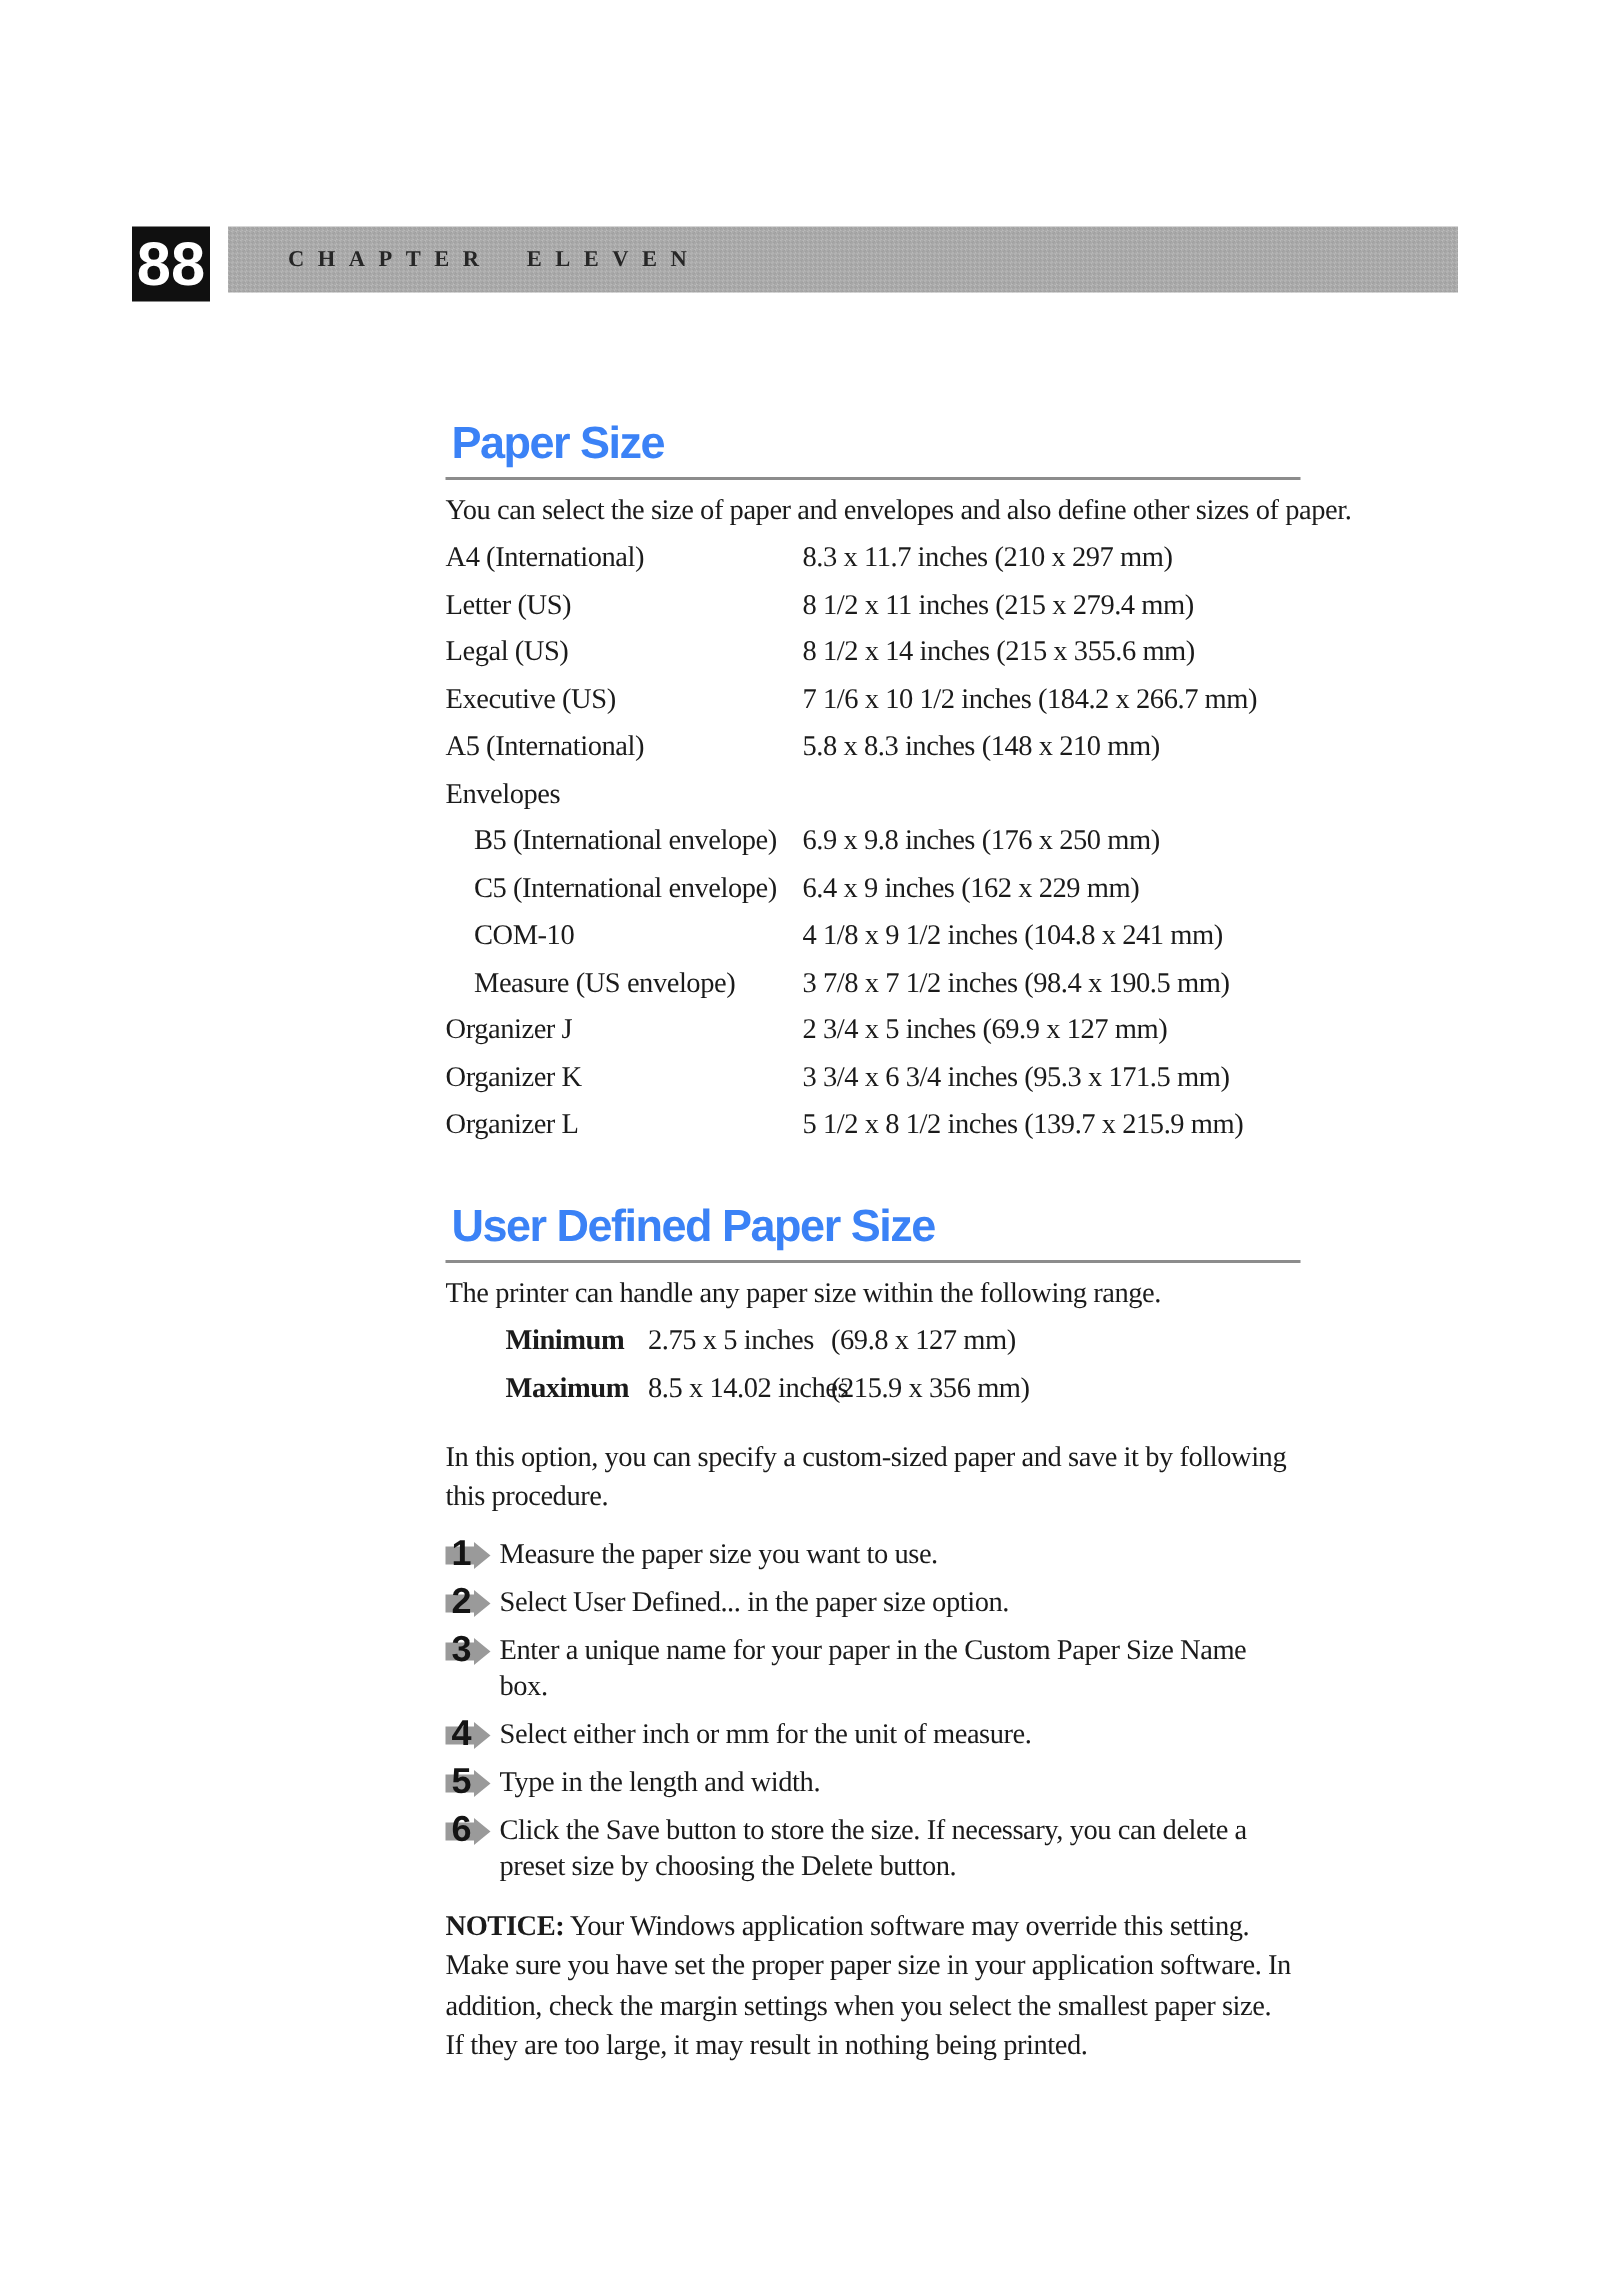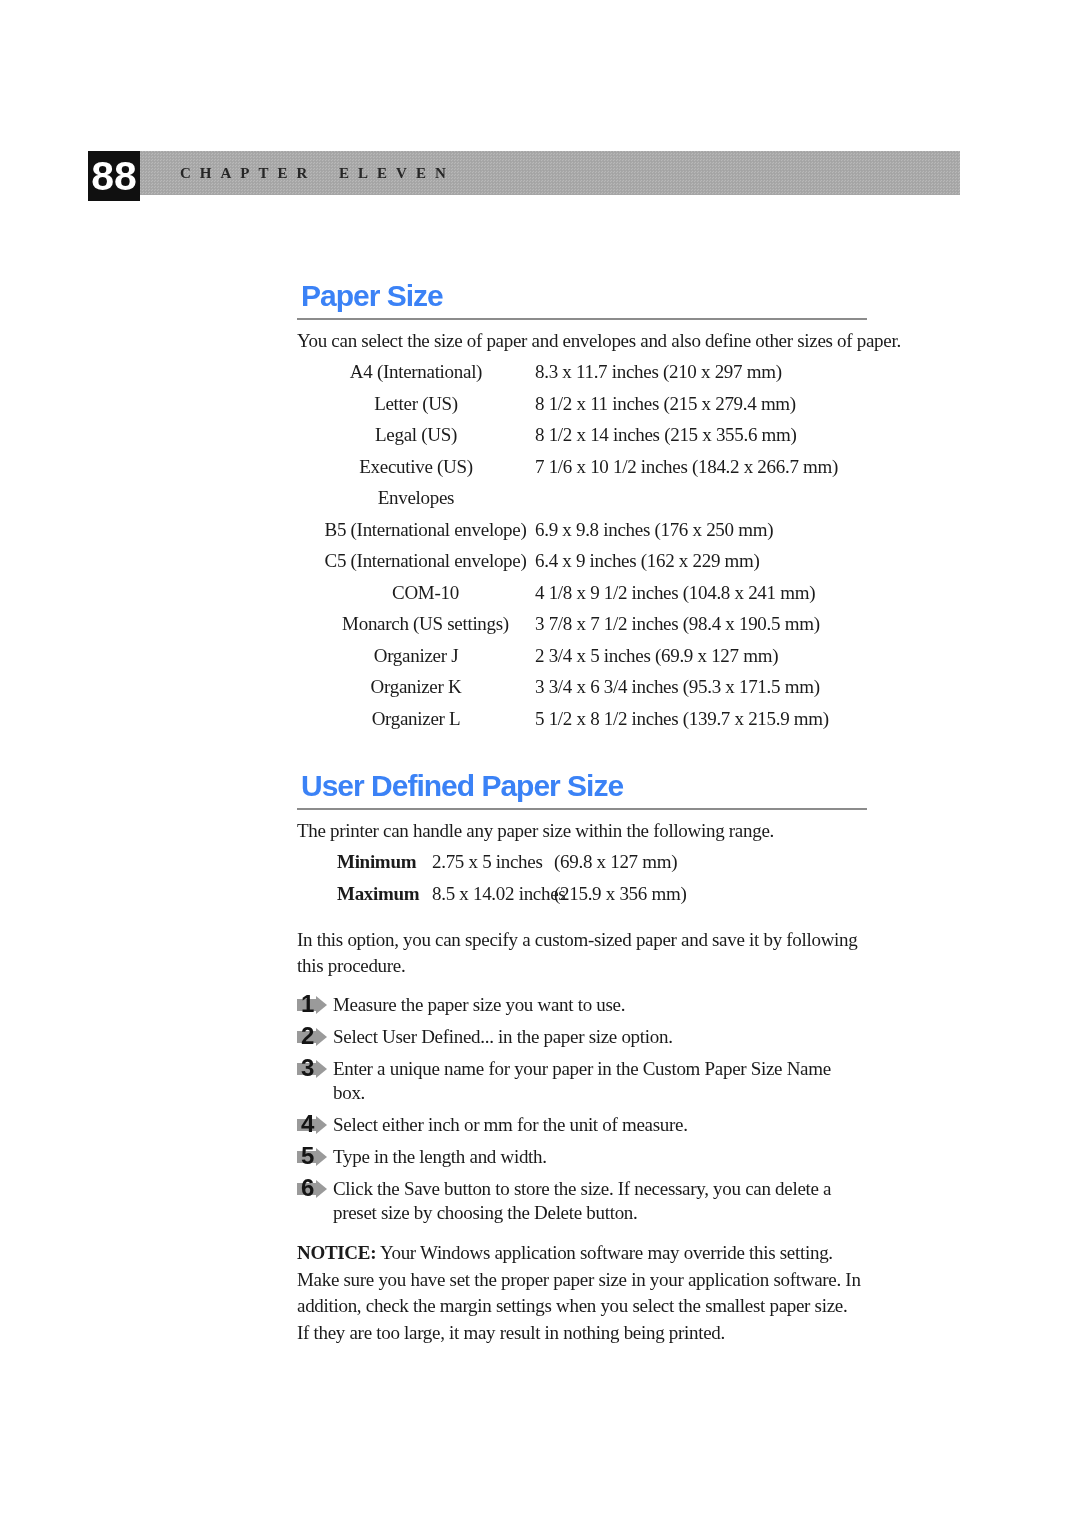--- a/index.html
+++ b/index.html
@@ -37,20 +37,21 @@
     width: 820px;
     height: 44px;
     background-color: #a9a9a9;
     background-image:
       linear-gradient(45deg, rgba(255,255,255,.20) 25%, transparent 25%, transparent 75%, rgba(255,255,255,.20) 75%),
       linear-gradient(45deg, rgba(0,0,0,.07) 25%, transparent 25%, transparent 75%, rgba(0,0,0,.07) 75%);
     background-size: 3px 3px;
     background-position: 0 0, 1.5px 1.5px;
     display: flex;
     align-items: center;
+    margin-left: 12px;
   }
   .chapter-text {
     padding-left: 40px;
     font-family: "Liberation Serif", serif;
     font-size: 15px;
     font-weight: 700;
     letter-spacing: 9px;
     word-spacing: 10px;
     color: #262626;
     white-space: nowrap;
@@ -79,21 +80,21 @@
     background: #8c8c8c;
   }
   .intro {
     margin: 9px 0 9px 0;
     font-size: 19px;
     line-height: 23px;
     letter-spacing: -0.3px;
     white-space: nowrap;
   }
   
-  .ptable { margin-top: 2px; text-align: center; }
+  .ptable { margin-top: 2px; }
   .prow {
     display: flex;
     height: 31.5px;
     align-items: flex-start;
   }
   .plabel {
     width: 238px;
     flex: none;
     font-size: 19px;
     letter-spacing: -0.3px;
@@ -225,37 +226,41 @@
       </div>
       <div class="prow">
         <span class="plabel">Legal (US)</span>
         <span class="psize">8 1/2 x 14 inches (215 x 355.6 mm)</span>
       </div>
       <div class="prow">
         <span class="plabel">Executive (US)</span>
         <span class="psize">7 1/6 x 10 1/2 inches (184.2 x 266.7 mm)</span>
       </div>
       <div class="prow">
+        <span class="plabel">A5 (International)</span>
+        <span class="psize">5.8 x 8.3 inches (148 x 210 mm)</span>
+      </div>
+      <div class="prow">
         <span class="plabel">Envelopes</span>
         <span class="psize"></span>
       </div>
       <div class="prow indent">
         <span class="plabel">B5 (International envelope)</span>
         <span class="psize">6.9 x 9.8 inches (176 x 250 mm)</span>
       </div>
       <div class="prow indent">
         <span class="plabel">C5 (International envelope)</span>
         <span class="psize">6.4 x 9 inches (162 x 229 mm)</span>
       </div>
       <div class="prow indent">
         <span class="plabel">COM-10</span>
         <span class="psize">4 1/8 x 9 1/2 inches (104.8 x 241 mm)</span>
       </div>
       <div class="prow indent">
-        <span class="plabel">Monarch (US settings)</span>
+        <span class="plabel">Measure (US envelope)</span>
         <span class="psize">3 7/8 x 7 1/2 inches (98.4 x 190.5 mm)</span>
       </div>
       <div class="prow">
         <span class="plabel">Organizer J</span>
         <span class="psize">2 3/4 x 5 inches (69.9 x 127 mm)</span>
       </div>
       <div class="prow">
         <span class="plabel">Organizer K</span>
         <span class="psize">3 3/4 x 6 3/4 inches (95.3 x 171.5 mm)</span>
       </div>

